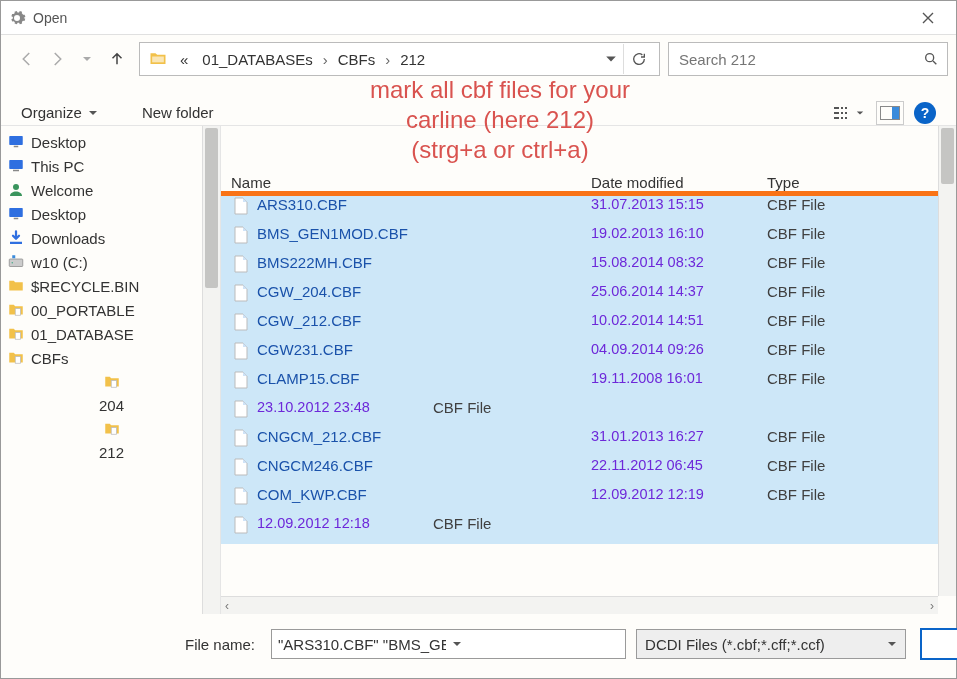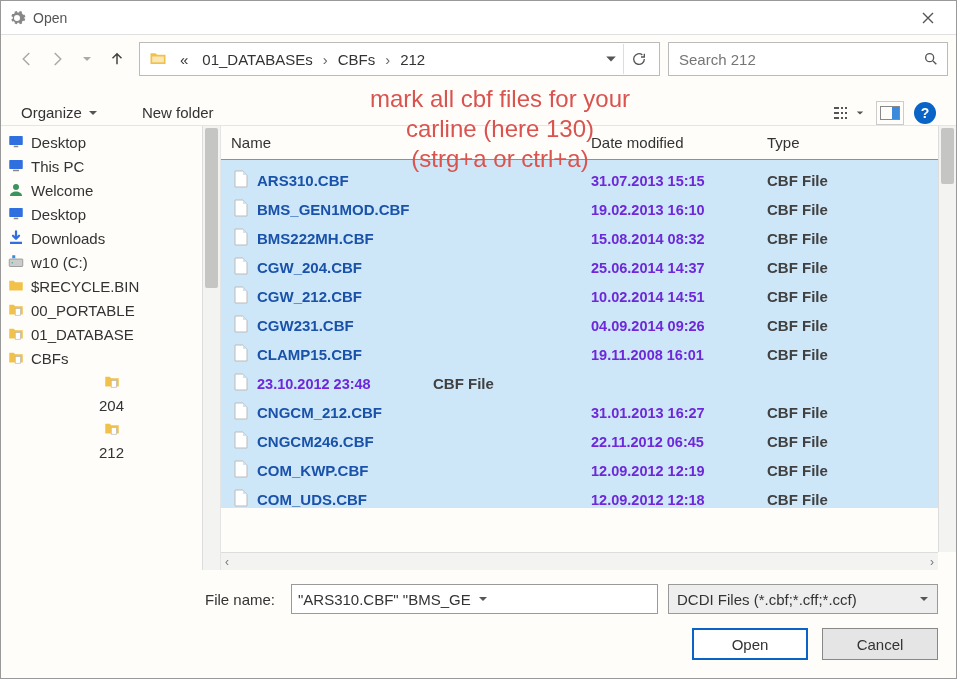--- a/index.html
+++ b/index.html
@@ -42,36 +42,36 @@
 .sidebar{ width:220px; border-right:1px solid #e5e5e5; padding:4px 0 4px 2px; overflow:hidden; position:relative;}
 .side-scroll{width:18px; position:absolute; right:0; top:0; bottom:0; background:#f3f3f1; border-left:1px solid #ddd;}
 .side-scroll .thumb{ position:absolute; left:2px; right:2px; top:2px; height:160px; background:#c5c5c3; border-radius:2px;}
 .tree{ font-size:15px; }
 .tree .node{ display:flex; align-items:center; padding:3px 4px; gap:6px; white-space:nowrap; overflow:hidden;}
 .indent-1{padding-left:28px;} .indent-2{padding-left:48px;} .indent-3{padding-left:66px;} .indent-4{padding-left:86px;} .indent-5{padding-left:106px;flex-direction:column;}
 .node .ico{width:18px;height:18px;display:flex;align-items:center;justify-content:center;flex-shrink:0;}
 .node .lbl{ overflow:hidden; text-overflow:clip;}
 
 .files-wrap{ flex:1; display:flex; flex-direction:column; position:relative; }
-.cols{ height:34px; display:flex; align-items:center; border-bottom:1px solid #f97316; font-size:15px; color:#333; padding-left:10px; position:relative;}
+.cols{ height:34px; display:flex; align-items:flex-end; border-bottom:5px solid #f97316; font-size:15px; color:#333; padding-left:10px; position:relative;margin-top:36px;}
 .ch-name{ width:360px;} .ch-date{ width:176px;} .ch-type{ flex:1;}
 .files{ flex:1; overflow:hidden; position:relative;}
-.row{ height:29px; display:flex; align-items:flex-end; padding-left:10px; font-size:15px; background:#cde7f8;font-weight:bold;}
+.row{ height:29px; display:flex; align-items:flex-start; padding-left:10px; font-size:15px; background:#cde7f8;}
 .row .ficon{ width:20px; height:20px; margin-right:6px; display:flex;align-items:center;justify-content:center;flex-shrink:0;}
 .row .fname{ width:334px; color:#1a52aa;} .row .fdate{ width:176px; color:#6d28d9; font-size:14.5px;} .row .ftype{ color:#404040;}
 .file-vscroll{ position:absolute; right:0; top:0; bottom:18px; width:18px; background:#f3f3f1; border-left:1px solid #ddd;}
 .file-vscroll .thumb{position:absolute; left:2px; right:2px; top:2px; height:56px; background:#c5c5c3; border-radius:2px;}
 .file-hscroll{ position:absolute; left:0; right:18px; bottom:0; height:18px; background:#f3f3f1; border-top:1px solid #ddd; display:flex; align-items:center; justify-content:space-between; padding:0 4px;}
 .hsarrow{ color:#777; font-size:12px;}
 
 
-.annot{ position:absolute; left:300px; top:84px; width:400px; text-align:center; color:#d9534f; font-family:"Times New Roman", serif; font-size:24px; line-height:1.25; z-index:10; pointer-events:none;}
-
-
-.footer{ padding:14px 18px 18px 22px; display:flex; flex-direction:column; gap:14px;}
+.annot{ position:absolute; left:300px; top:75px; width:400px; text-align:center; color:#d9534f; font-family:"Times New Roman", serif; font-size:24px; line-height:1.25; z-index:10; pointer-events:none;}
+
+
+.footer{ padding:14px 18px 18px 2px; display:flex; flex-direction:row; gap:14px;}
 .fn-row{ display:flex; align-items:center; gap:10px;}
 .fn-label{ width:258px; text-align:right; padding-right:6px; font-size:15px;}
 .fn-input{ flex:1; height:30px; border:1px solid #9a9a9a; display:flex; align-items:center; padding:0 6px; background:#fff; font-size:15px;}
 .fn-input span{ flex:1; white-space:nowrap; overflow:hidden;}
 .fn-input .dd{ color:#555; padding-left:6px;}
 .type-select{ width:270px; height:30px; border:1px solid #9a9a9a; display:flex; align-items:center; padding:0 8px; background:#eee; font-size:15px; justify-content:space-between;}
 .btn-row{ display:flex; justify-content:flex-end; gap:14px;}
 .btn{ width:116px; height:32px; border:1px solid #888; background:#e5e5e5; display:flex; align-items:center; justify-content:center; font-size:15px;}
 .btn.primary{ border:2px solid #0a64c8; background:#fff;}
 
@@ -192,21 +192,21 @@
             <rect x="0.5" y="0.5" width="19" height="13" fill="none" stroke="#888"></rect>
             <rect x="12" y="1" width="7" height="12" fill="#3a8bdc"></rect>
           </svg>
       </span>
       <span class="helpbtn">?</span>
     </div>
   </div>
 
   <div class="annot">
     <div>mark all cbf files for your</div>
-    <div>carline (here 130)</div>
+    <div>carline (here 212)</div>
     <div>(strg+a or ctrl+a)</div>
   </div>
 
   <div class="main">
 
     <div class="sidebar">
       <div class="tree" id="tree">
           <div class="node indent-0">
             <span class="ico">
               <svg width="18" height="18" viewBox="0 0 24 24">
@@ -448,21 +448,20 @@
             <span class="fdate">12.09.2012 12:19</span>
             <span class="ftype">CBF File</span>
           </div>
           <div class="row">
             <span class="ficon">
               <svg width="16" height="18" viewBox="0 0 16 18">
                 <path fill="#fff" stroke="#bbb" d="M2 1h8l4 4v12H2z"></path>
                 <path fill="#cfe3f7" d="M10 1l4 4h-4z"></path>
               </svg>
             </span>
-            <span class="fname">COM_UDS.CBF</span>
             <span class="fdate">12.09.2012 12:18</span>
             <span class="ftype">CBF File</span>
           </div>
         </div>
       <div class="file-vscroll">
           <div class="thumb"></div>
         </div>
       <div class="file-hscroll">
         <span class="hsarrow">‹</span>
         <span class="hsarrow">›</span>

